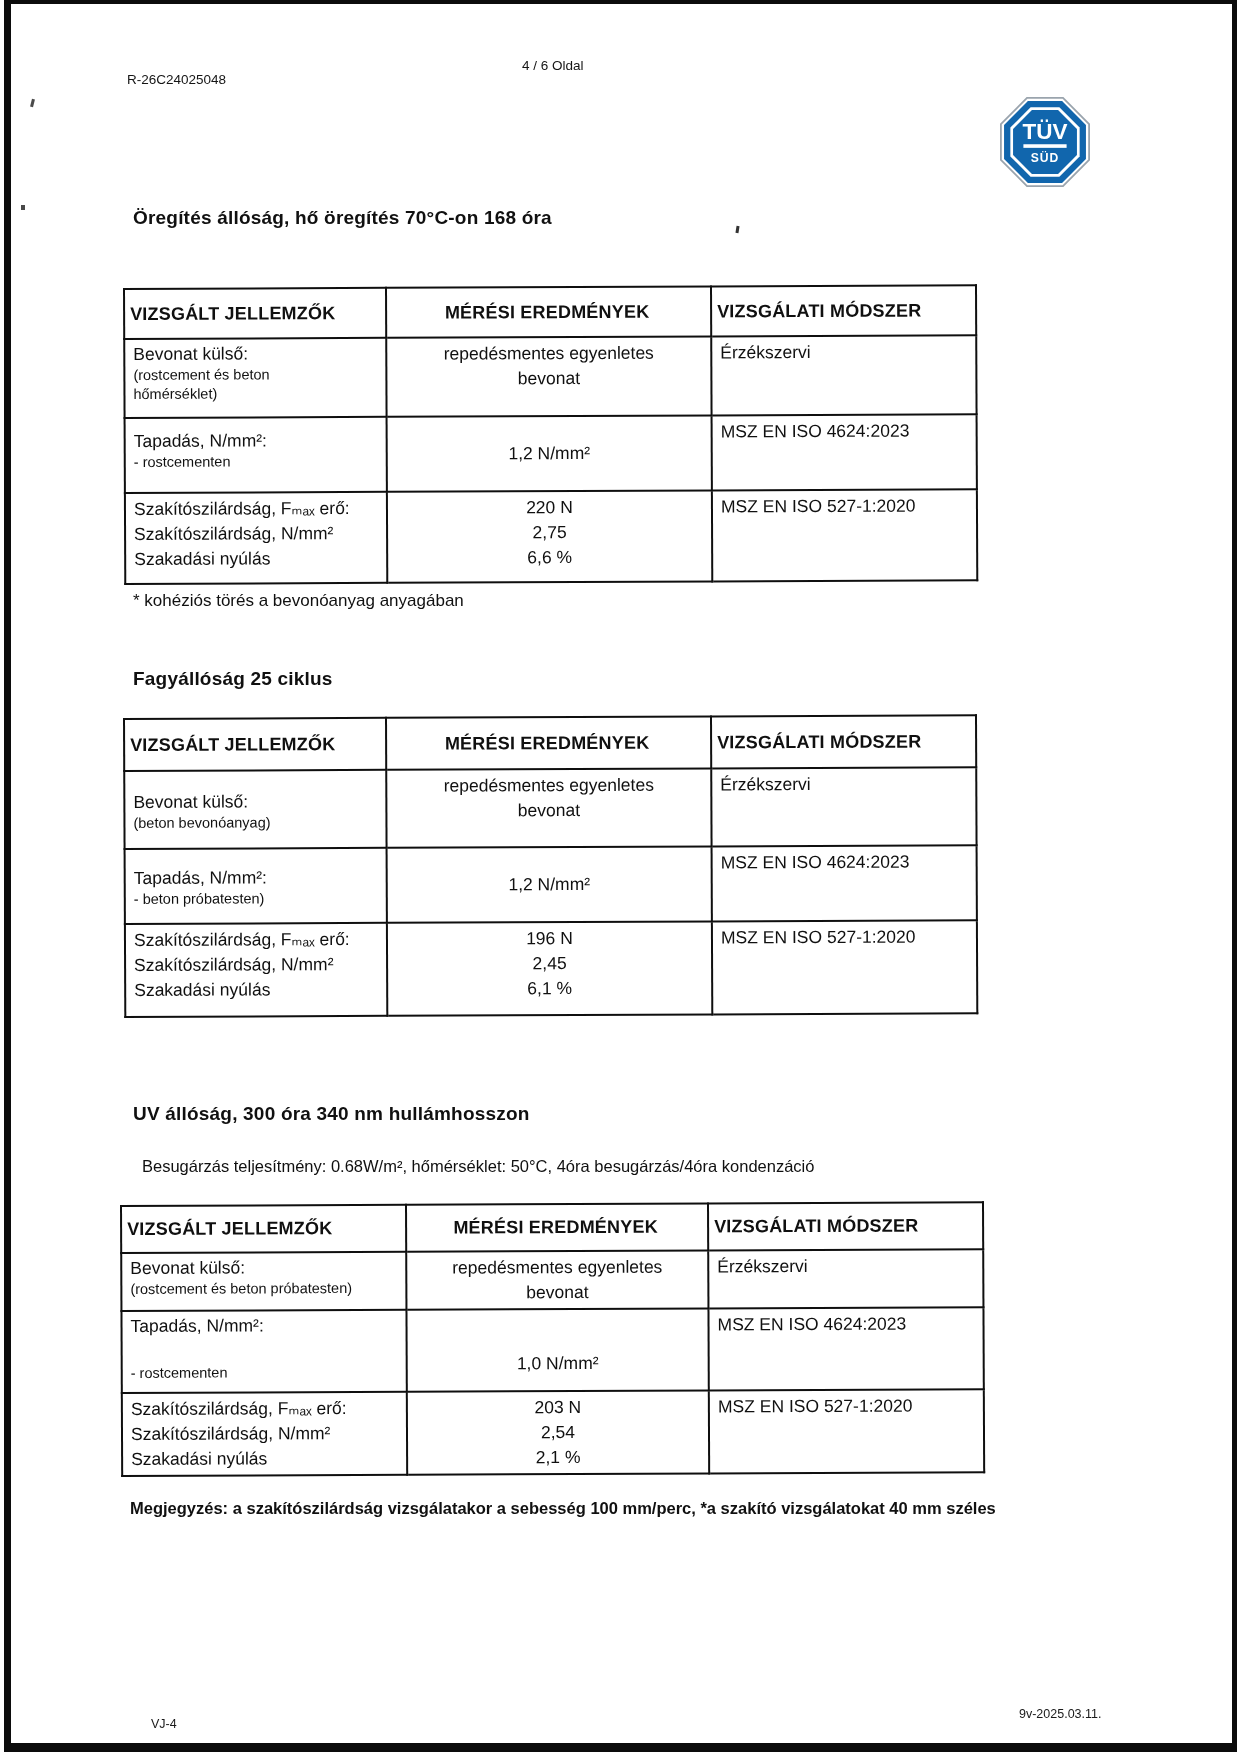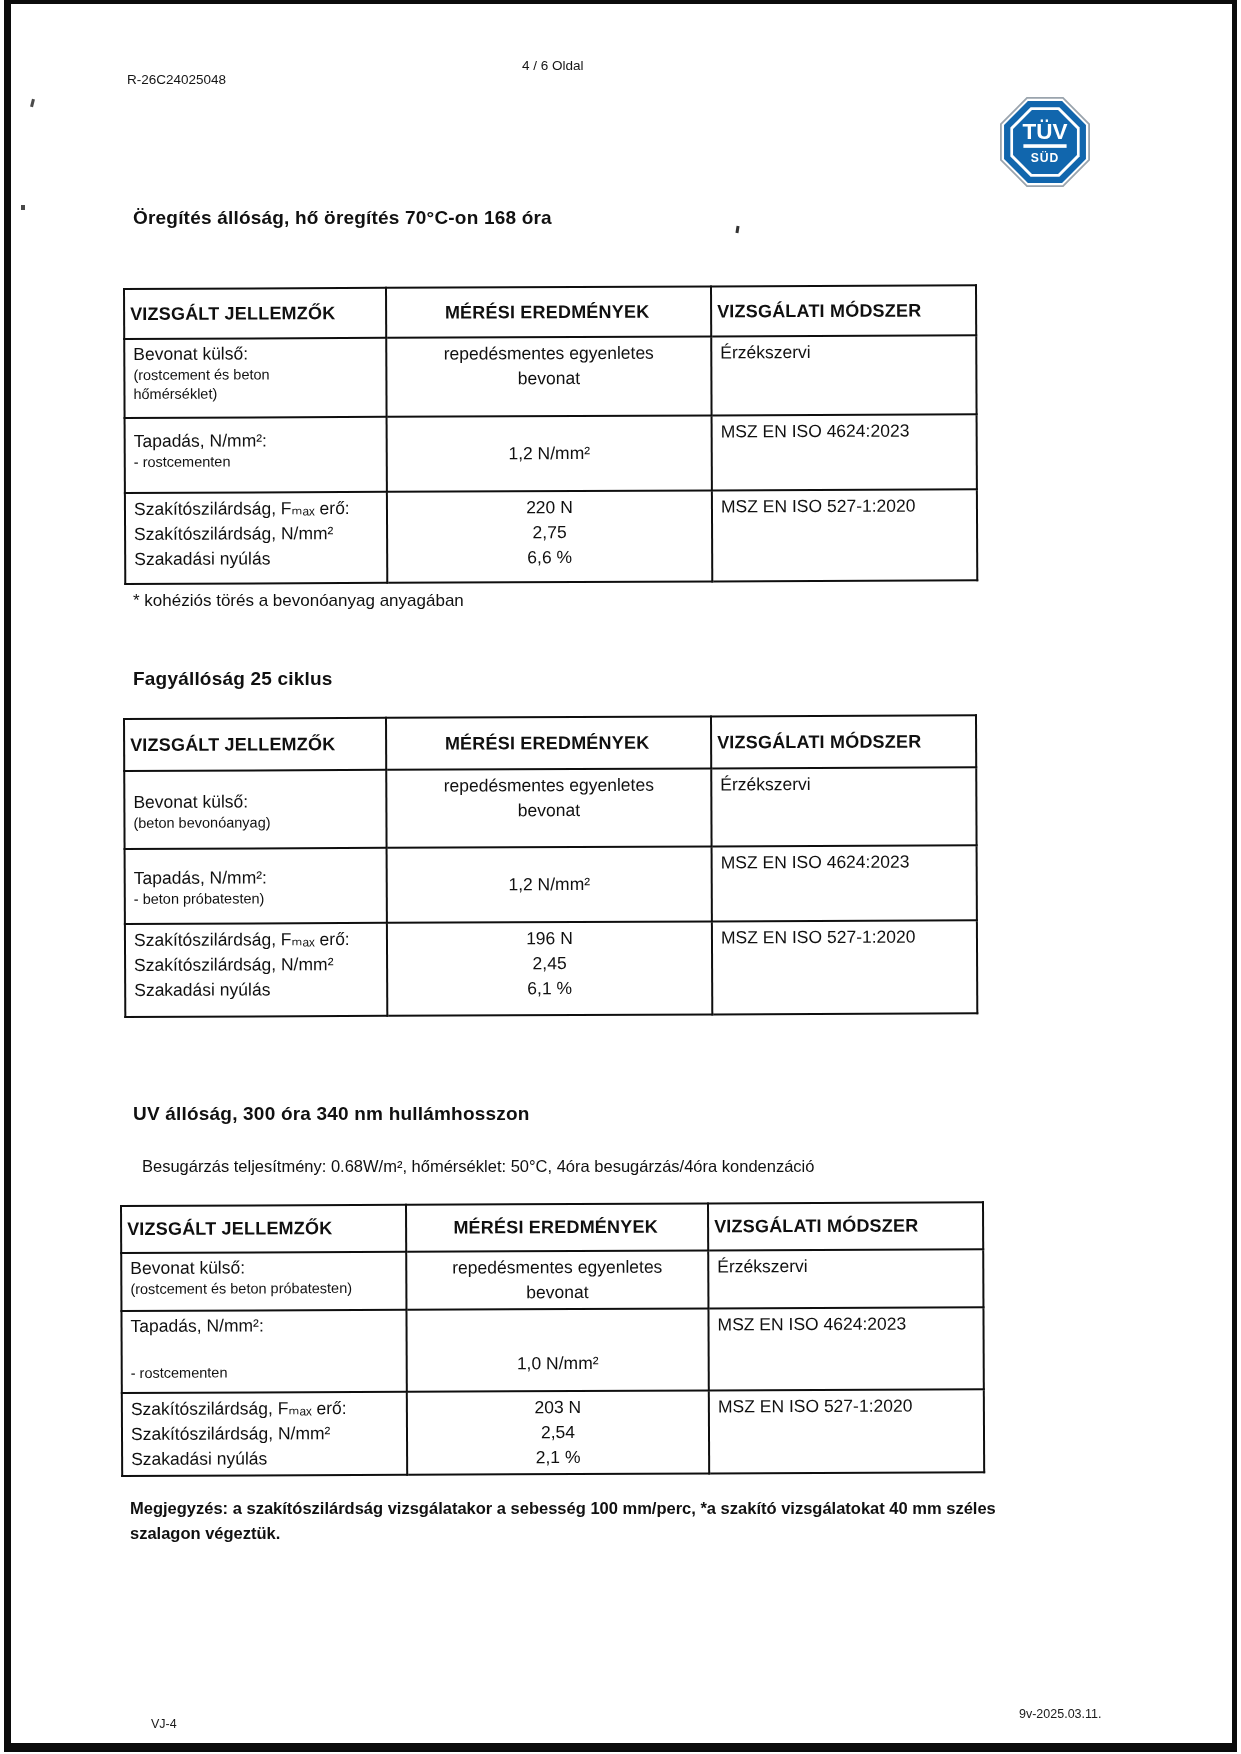--- a/index.html
+++ b/index.html
@@ -219,17 +219,16 @@
       <span class="line">2,54</span>
       <span class="line">2,1 %</span>
     </td>
     <td class="method">MSZ EN ISO 527-1:2020</td>
   </tr>
 </tbody>
   </table>
 
 <div class="abs note" style="left:130px;top:1496px;">
   <span class="line">Megjegyzés: a szakítószilárdság vizsgálatakor a sebesség 100 mm/perc, *a szakító vizsgálatokat 40 mm széles</span>
-  <span class="line">szalagon végeztük.</span>
 </div>
 
 <div class="abs footer-txt" style="left:151px;top:1717px;">VJ-4</div>
 <div class="abs footer-txt" style="left:1019px;top:1707px;">9v-2025.03.11.</div>
 
 </body></html>

